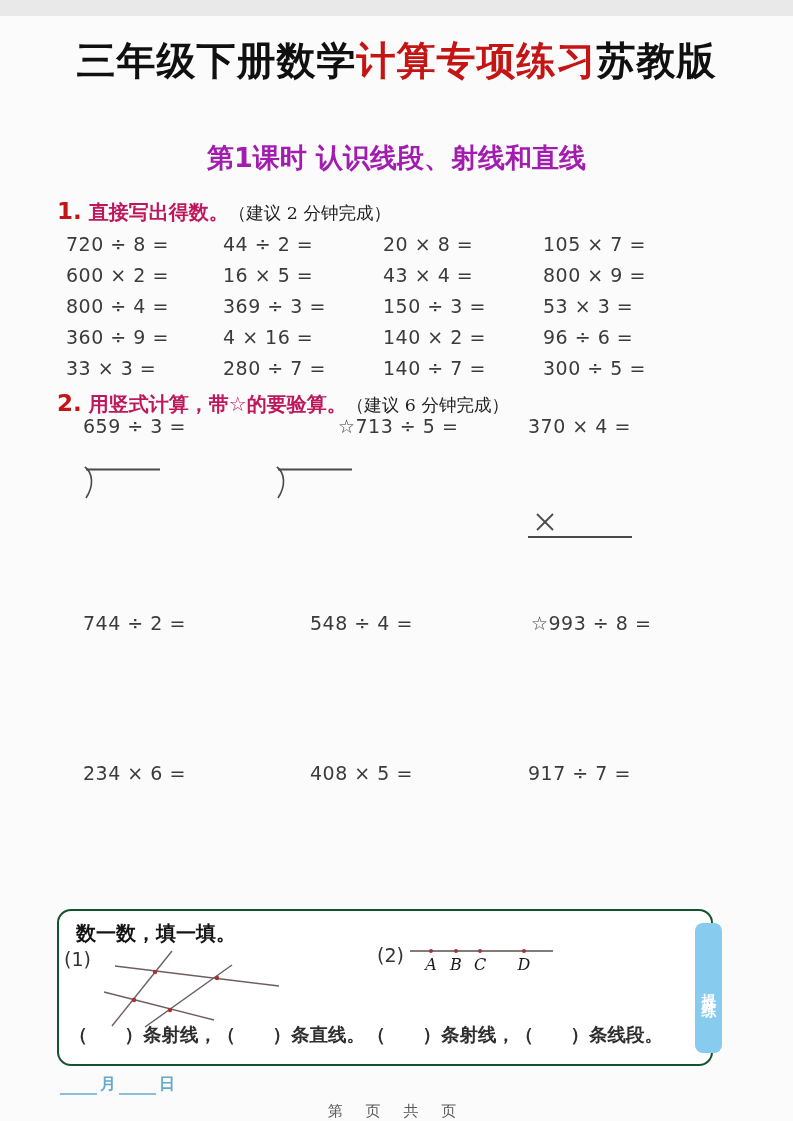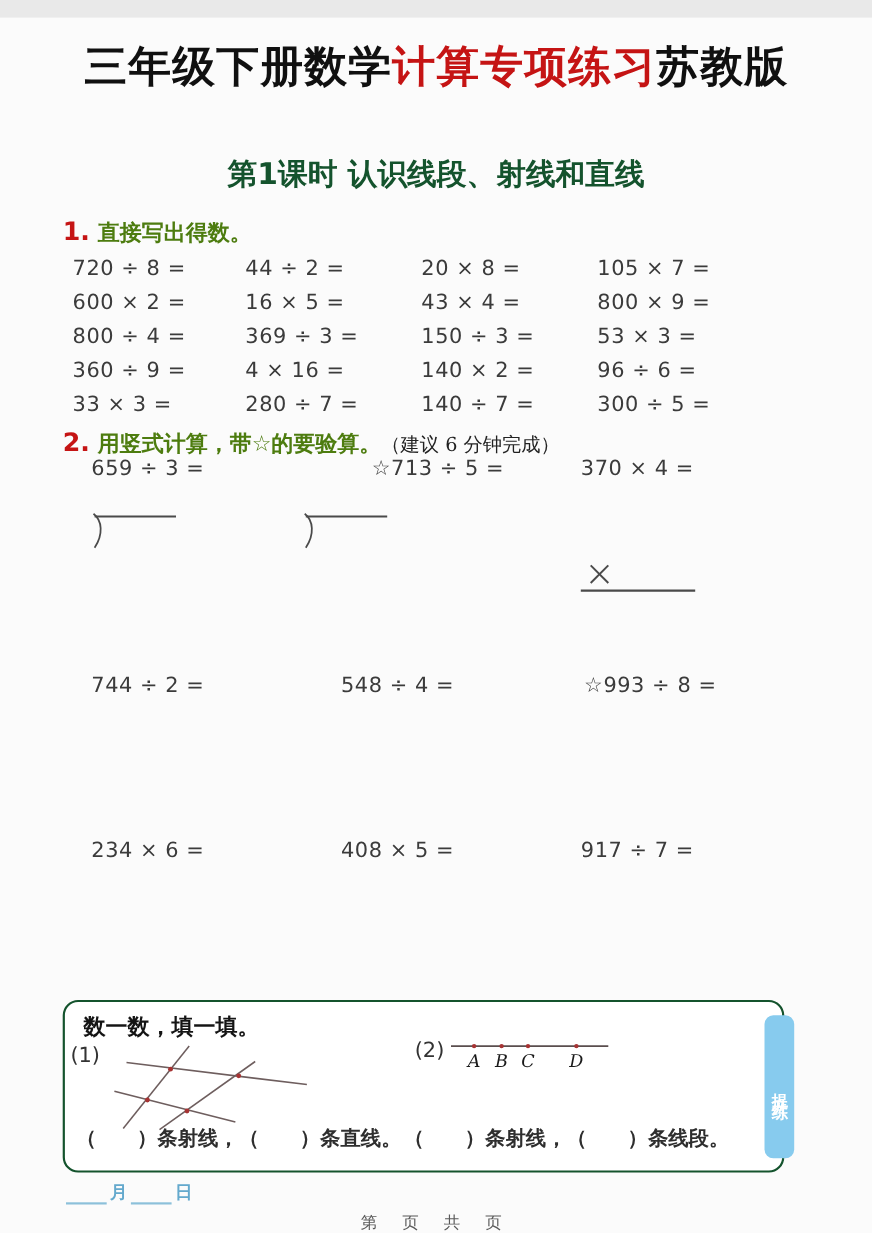--- a/index.html
+++ b/index.html
@@ -19,29 +19,29 @@
     letter-spacing:1px;color:#101010;white-space:nowrap;
   }
   .main-title .red{color:#c51414;}
   .unit-title{
     position:absolute;top:78px;left:0;width:100%;
     text-align:center;font-size:31px;font-weight:800;color:#0d0d0d;
     white-space:pre;
   }
   .lesson-title{
     position:absolute;top:124px;left:0;width:100%;
-    text-align:center;font-size:27px;font-weight:800;color:#14532d;
+    text-align:center;font-size:27px;font-weight:800;color:#a21caf;
   }
   
   .sec-header{
     position:absolute;left:57px;
     display:flex;align-items:baseline;white-space:nowrap;
   }
   .sec-num{font-size:23px;font-weight:900;color:#c51414;margin-right:7px;}
-  .sec-title{font-size:20px;font-weight:800;color:#4d7c0f;}
+  .sec-title{font-size:20px;font-weight:800;color:#be185d;}
   .sec-hint{font-size:17.5px;font-weight:500;color:#222;
             font-family:"DejaVu Serif","Liberation Serif",serif;}
   #ex1-header{top:182px;}
   #ex2-header{top:374px;}
   
   .problem-grid{
     position:absolute;left:66px;top:212px;width:640px;
     display:grid;
     grid-template-columns:157px 160px 160px 1fr;
     grid-auto-rows:31.2px;
@@ -92,20 +92,21 @@
 
 <div class="page">
 
   <div class="main-title"><span>三年级下册数学</span><span class="red">计算专项练习</span><span>苏教版</span></div>
 
   <div class="lesson-title">第1课时 认识线段、射线和直线</div>
 
   <div class="sec-header" id="ex1-header">
     <span class="sec-num">1.</span>
     <span class="sec-title">直接写出得数。</span>
+    <span class="sec-hint">（建议 2 分钟完成）</span>
   </div>
 
   <div class="problem-grid">
     <span class="prob">720 ÷ 8 =</span>
     <span class="prob">44 ÷ 2 =</span>
     <span class="prob">20 × 8 =</span>
     <span class="prob">105 × 7 =</span>
     <span class="prob">600 × 2 =</span>
     <span class="prob">16 × 5 =</span>
     <span class="prob">43 × 4 =</span>

